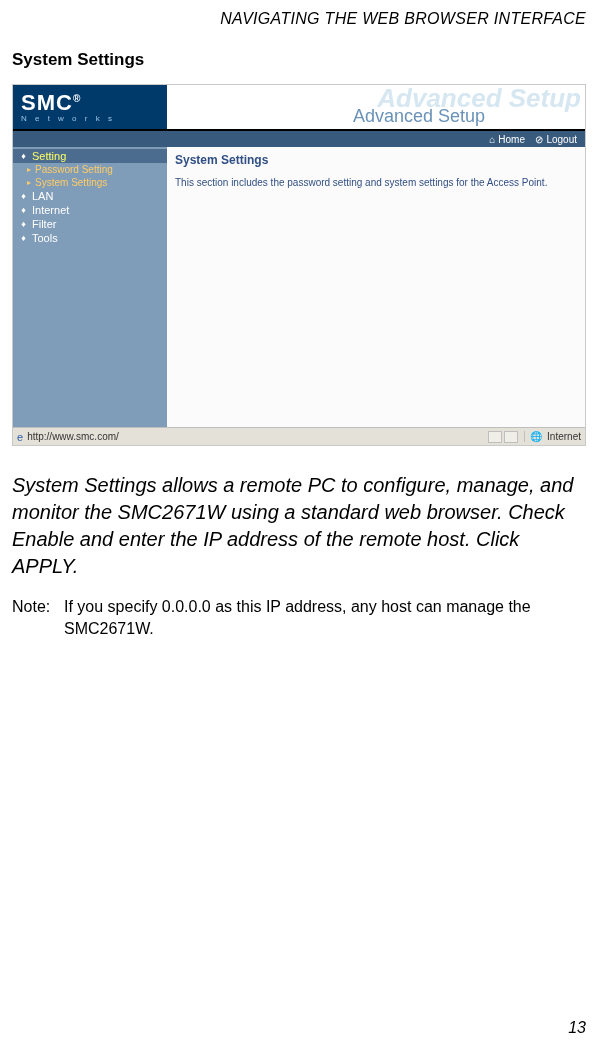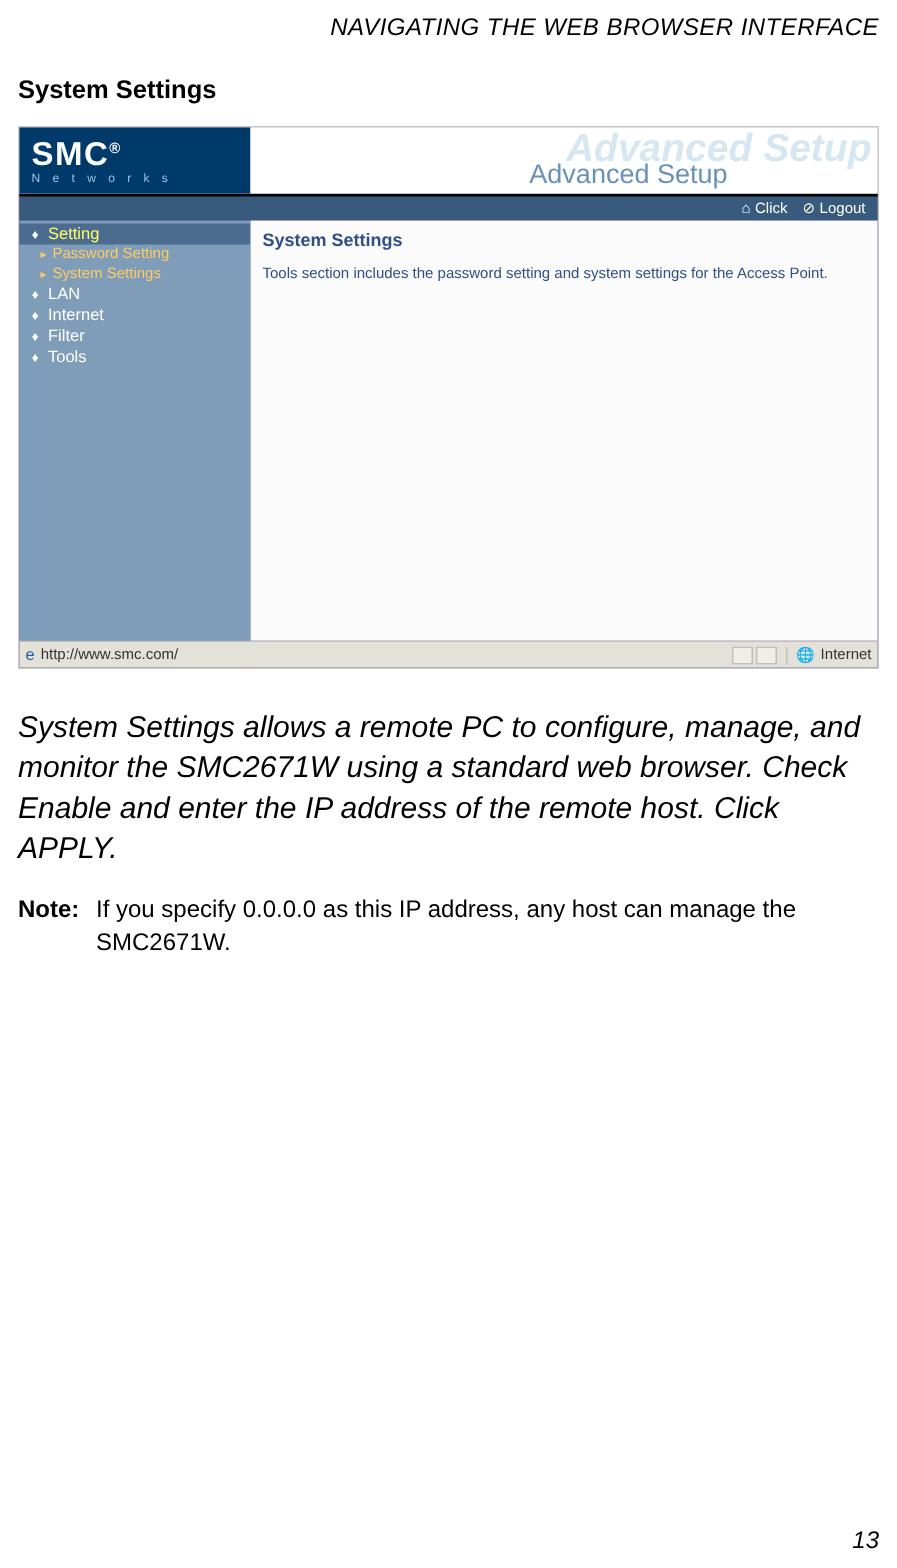--- a/index.html
+++ b/index.html
@@ -22,21 +22,21 @@
     }
     .section-title {
       font-weight: bold;
       font-size: 17px;
       margin-bottom: 14px;
     }
     .screenshot {
       border: 1px solid #c9c9c9;
       width: 574px;
       margin-bottom: 26px;
-      background: #4c1d95;
+      background: #a16207;
       margin-top: 12px;
     }
     .top-row {
       display: flex;
       height: 44px;
       background: linear-gradient(#fff,#fff);
       border-bottom: 0;
       position: relative;
     }
     .logo-block {
@@ -184,21 +184,21 @@
       font-size: 20px;
       line-height: 1.35;
       margin-bottom: 16px;
       font-style: italic;
     }
     .note-block {
       display: flex;
       font-size: 16px;
       line-height: 1.35;
     }
-    .note-label { font-weight: bold; width: 52px; flex-shrink: 0; }
+    .note-label { font-weight: normal; width: 52px; flex-shrink: 0; }
     .page-num {
       position: absolute;
       bottom: 8px;
       right: 12px;
       font-size: 16px;
       font-style: italic;
     }
   </style>
 </head>
 <body>
@@ -217,21 +217,21 @@
     </div>
     <div class="banner-right">
       <span class="ghost">Advanced Setup</span>
       <span class="overlay-label">Advanced Setup</span>
     </div>
   </div>
 
   <div class="nav-row">
     <span class="nav-link">
       <span class="glyph">⌂</span>
-      <span>Click</span>
+      <span>Home</span>
     </span>
     <span class="nav-link">
       <span class="glyph">⊘</span>
       <span>Logout</span>
     </span>
   </div>
 
   <div class="content-row">
     <div class="sidebar">
       <div class="sb-group active">
@@ -256,21 +256,21 @@
         <span class="sb-bullet">♦</span>
         <span class="sb-label">Filter</span>
       </div>
       <div class="sb-group">
         <span class="sb-bullet">♦</span>
         <span class="sb-label">Tools</span>
       </div>
     </div>
     <div class="main-pane">
       <div class="pane-heading">System Settings</div>
-      <div class="pane-text">Tools section includes the password setting and system settings for the Access Point.</div>
+      <div class="pane-text">This section includes the password setting and system settings for the Access Point.</div>
     </div>
   </div>
 
   <div class="status-bar">
     <div class="status-url">
       <span class="ie">e</span>
       <span>http://www.smc.com/</span>
     </div>
     <div class="empties">
         <span></span>

